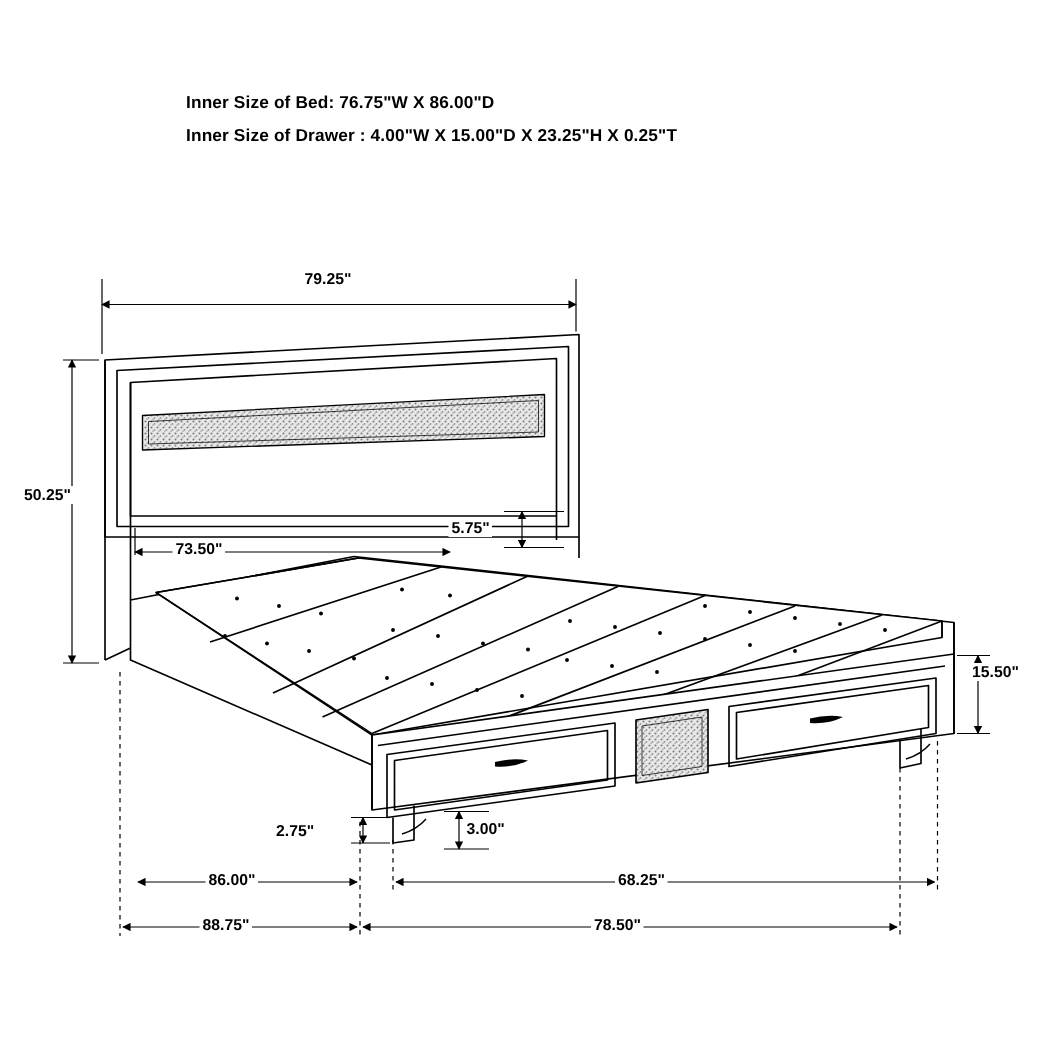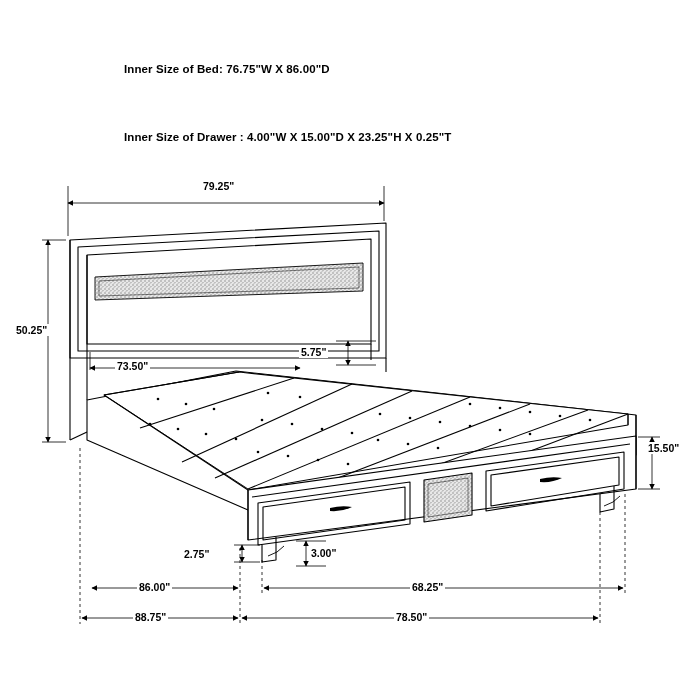--- a/index.html
+++ b/index.html
@@ -22,21 +22,21 @@
   }
   .spec-line {
     position: absolute;
     left: 124px;
     font-size: 11.5px;
     font-weight: bold;
     letter-spacing: 0.1px;
     white-space: nowrap;
   }
   #spec1 { top: 63px; }
-  #spec2 { top: 85px; margin-top: 46px; }
+  #spec2 { top: 85px; }
 
   svg.diagram {
     position: absolute;
     left: 0;
     top: 0;
     width: 700px;
     height: 700px;
   }
   .dim-label {
     position: absolute;

